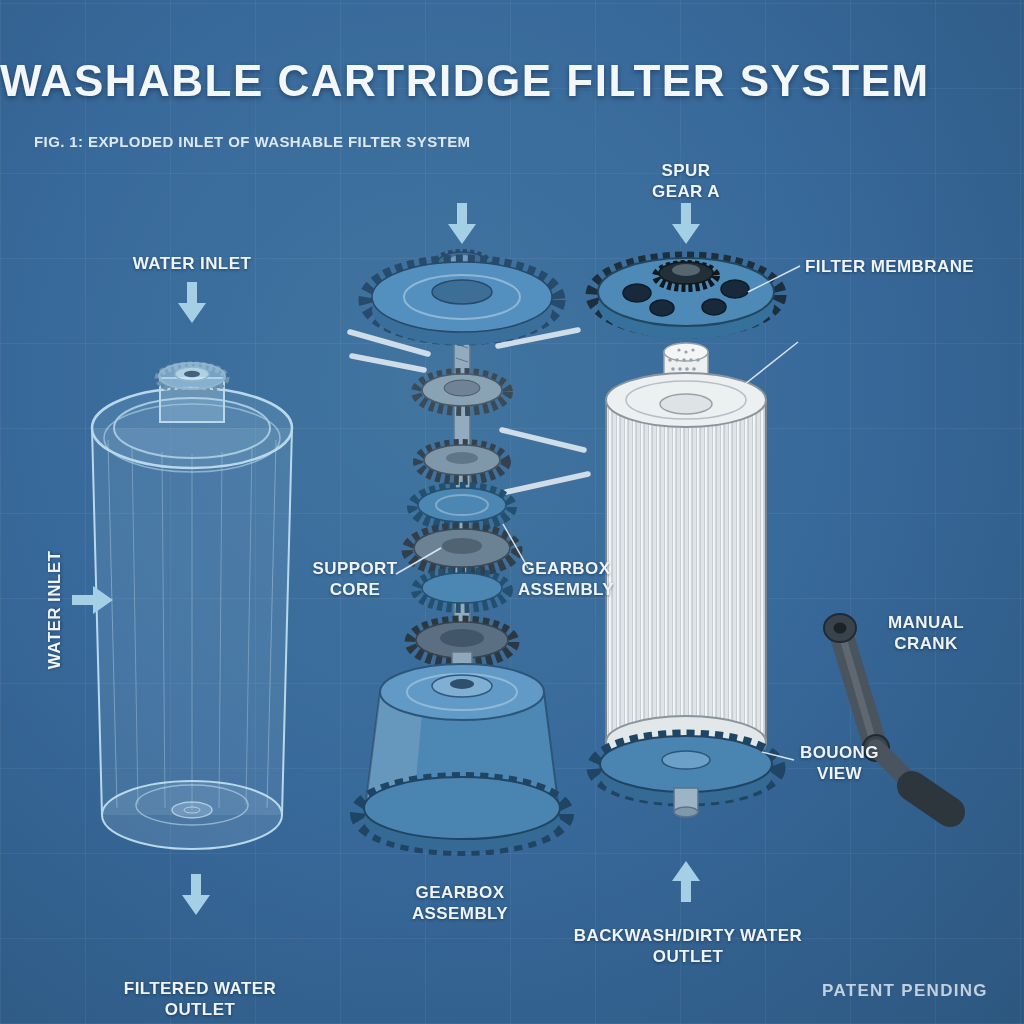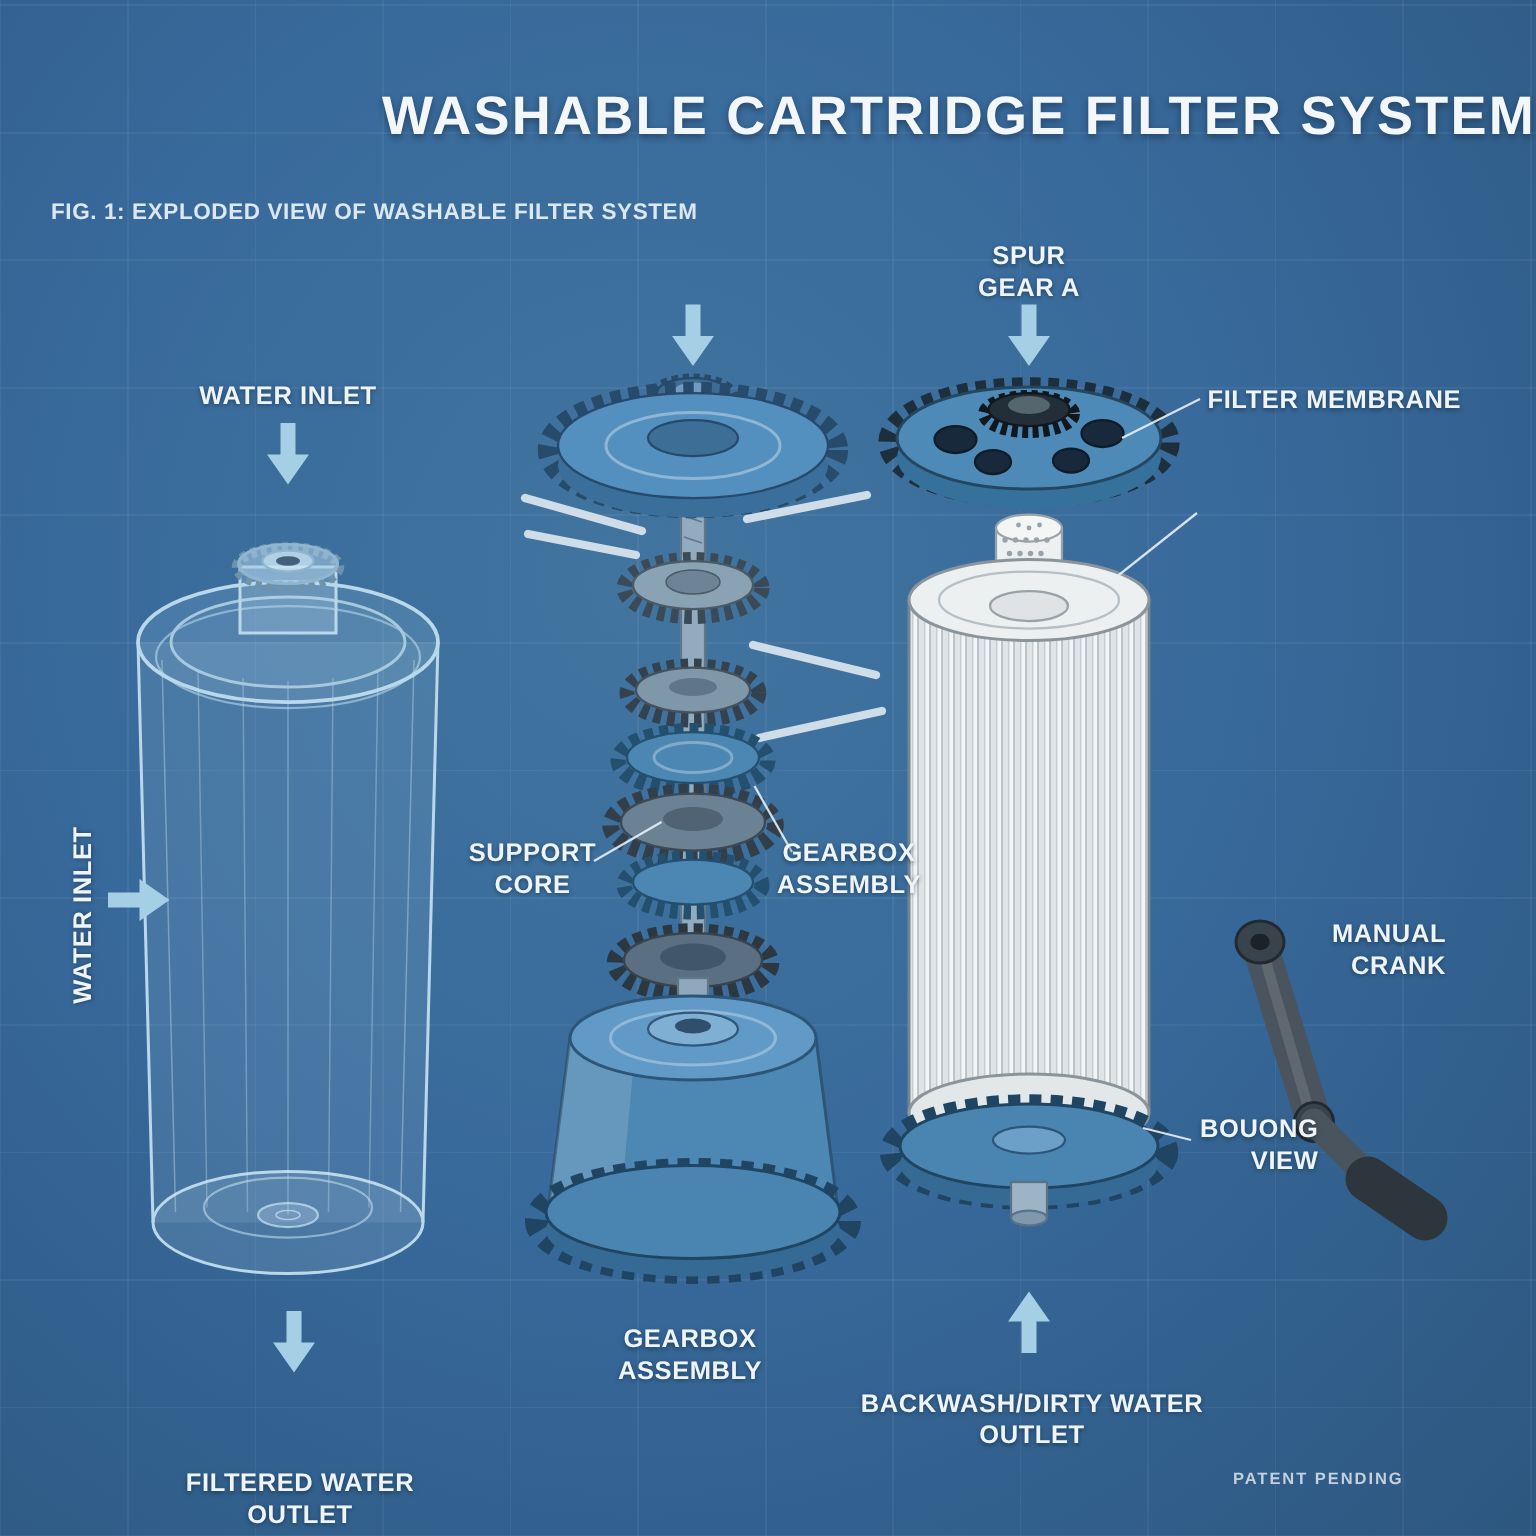--- a/index.html
+++ b/index.html
@@ -7,38 +7,38 @@
   #canvas{
     position:relative;width:1024px;height:1024px;overflow:hidden;
     background-color:#35679a;
     background-image:
       repeating-linear-gradient(0deg, rgba(255,255,255,0.05) 0px, rgba(255,255,255,0.05) 1px, transparent 1px, transparent 85px),
       repeating-linear-gradient(90deg, rgba(255,255,255,0.05) 0px, rgba(255,255,255,0.05) 1px, transparent 1px, transparent 85px),
       radial-gradient(ellipse at 42% 38%, #41759f 0%, #38699b 48%, #2c577f 100%);
   }
   svg#art{position:absolute;left:0;top:0}
   #title{
-    position:absolute;top:56px;left:0;width:100%;text-align:right;
-    font-size:36px;font-weight:bold;letter-spacing:1.5px;color:#f3f7fa;
+    position:absolute;top:56px;left:0;width:100%;text-align:left;
+    font-size:44px;font-weight:bold;letter-spacing:1.5px;color:#f3f7fa;
     text-shadow:0 2px 5px rgba(8,25,42,.45);
   }
   #caption{
     position:absolute;top:133px;left:34px;font-size:15px;font-weight:bold;
     letter-spacing:.4px;color:#dce7f0;
   }
   .lbl{
     position:absolute;color:#eef4f8;font-weight:bold;font-size:17px;
     letter-spacing:.4px;line-height:1.25;white-space:pre-line;text-align:center;
     text-shadow:0 1px 3px rgba(8,25,42,.5);
   }
-  .lbl.left{text-align:right}
+  .lbl.left{text-align:center}
   .center{transform:translateX(-50%)}
   .vert{transform:translate(-50%,-50%) rotate(-90deg);white-space:nowrap}
   #patent{
-    position:absolute;top:980px;left:822px;font-size:11px;font-weight:bold;
+    position:absolute;top:980px;left:822px;font-size:17px;font-weight:bold;
     letter-spacing:1.3px;color:#c2d1dd;text-shadow:none;
   }
 </style>
 </head>
 <body>
 
 <div id="canvas">
 
   <svg id="art" width="1024" height="1024" viewBox="0 0 1024 1024">
     <defs>
@@ -230,21 +230,21 @@
       <use href="#blockArrowDown" transform="translate(192,282)"></use>
       <use href="#blockArrowDown" transform="translate(462,203)"></use>
       <use href="#blockArrowDown" transform="translate(686,203)"></use>
       <use href="#blockArrowDown" transform="translate(196,874)"></use>
       <use href="#blockArrowDown" transform="translate(686,902) rotate(180)"></use>
       <use href="#blockArrowDown" transform="translate(72,600) rotate(-90)"></use>
     </g>
   </svg>
 
   <div id="title">WASHABLE CARTRIDGE FILTER SYSTEM</div>
-  <div id="caption">FIG. 1: EXPLODED VIEW OF WASHABLE FILTER SYSTEM</div>
+  <div id="caption">FIG. 1: EXPLODED INLET OF WASHABLE FILTER SYSTEM</div>
 
   <div class="lbl center" style="left:192px;top:253px">WATER INLET</div>
   <div class="lbl center" style="left:686px;top:160px">SPUR
 GEAR A</div>
   <div class="lbl left" style="left:805px;top:256px">FILTER MEMBRANE</div>
   <div class="lbl center" style="left:355px;top:558px">SUPPORT
 CORE</div>
   <div class="lbl center" style="left:566px;top:558px">GEARBOX
 ASSEMBLY</div>
   <div class="lbl left" style="left:888px;top:612px">MANUAL

